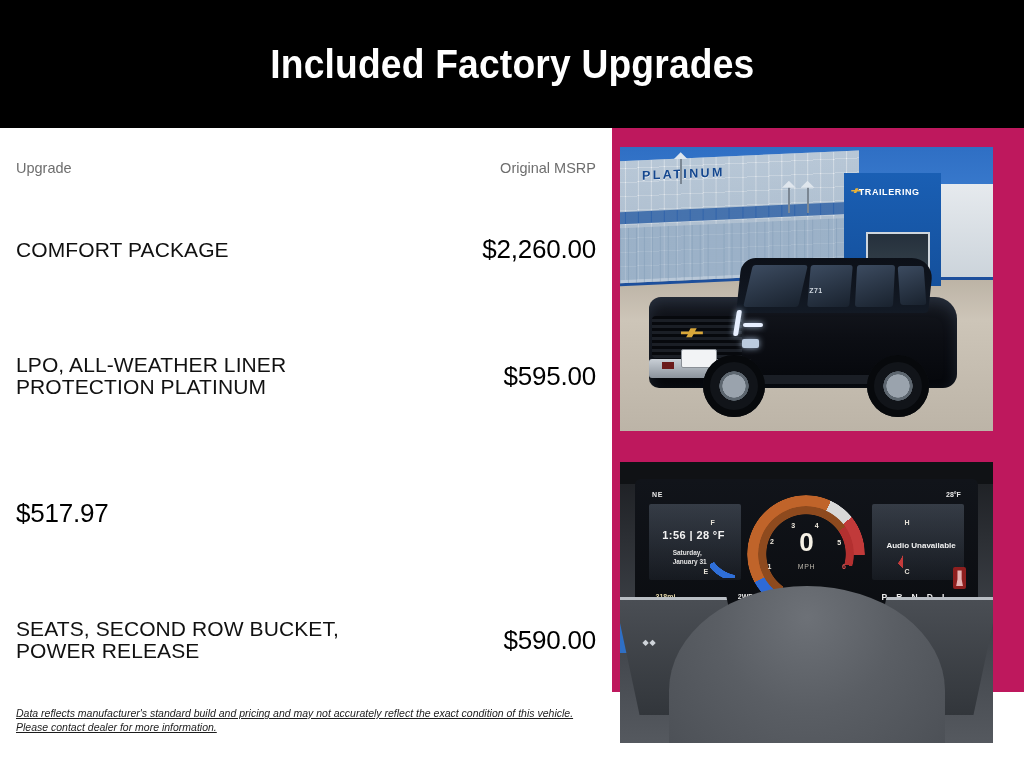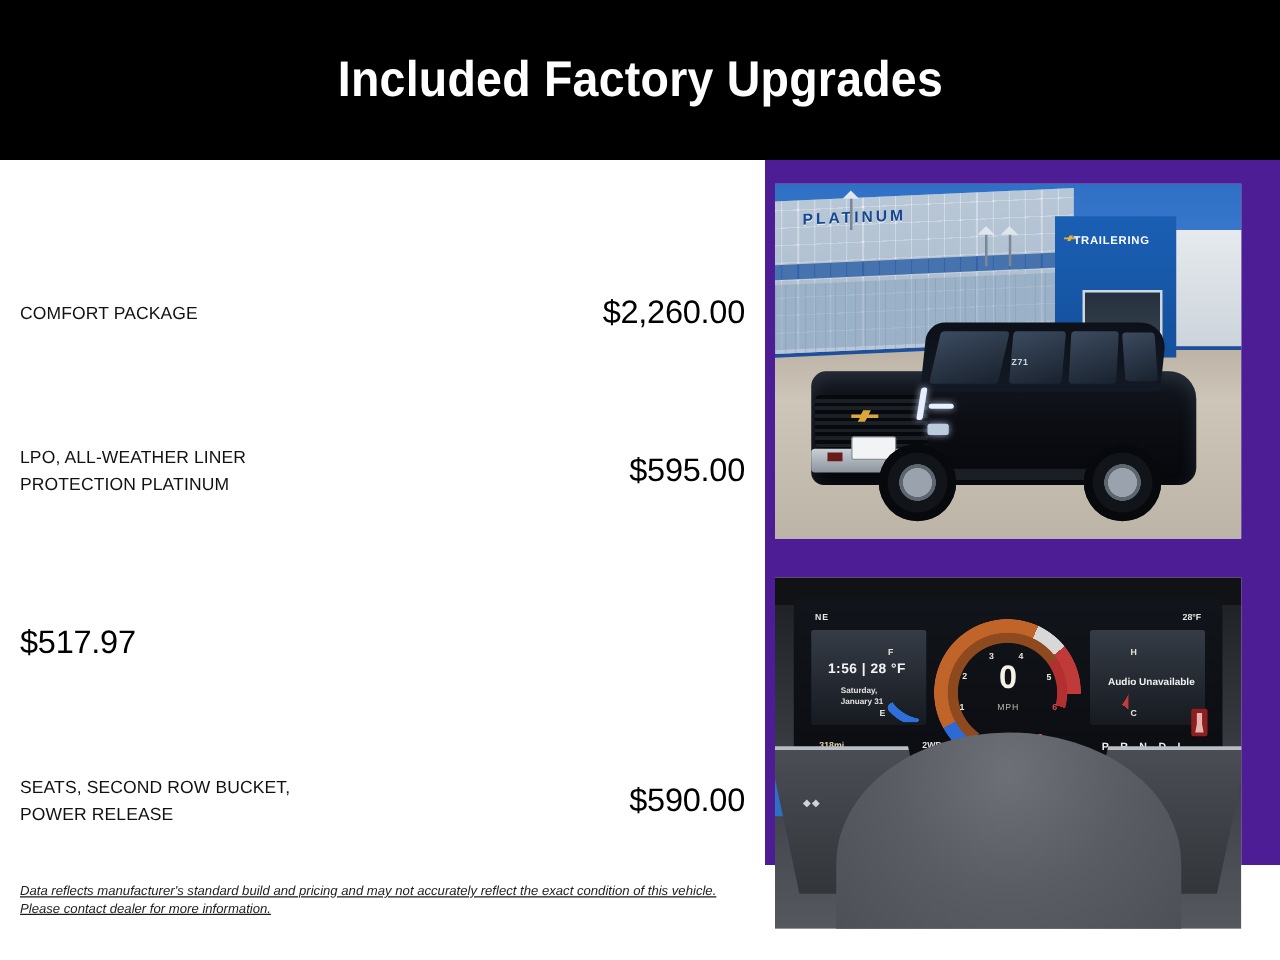--- a/index.html
+++ b/index.html
@@ -2,21 +2,21 @@
 <html><head>
 <meta charset="utf-8">
 <style>
   * { box-sizing: border-box; margin: 0; padding: 0; }
   html, body {
     width: 1024px; height: 768px;
     background: #ffffff;
     font-family: "Liberation Sans", sans-serif;
     overflow: hidden;
   }
-  .page { position: relative; width: 1024px; height: 692px; background:#4c1d95; }
+  .page { position: relative; width: 1024px; height: 692px; background:#be185d; }
 
   
   .header {
     position: absolute; left: 0; top: 0;
     width: 1024px; height: 128px;
     background: #000000;
     display: flex; align-items: center; justify-content: center;
   }
   .header-title {
     color: #ffffff;
@@ -42,21 +42,21 @@
   }
 
   .rows { position: absolute; left: 0; top: 0; width: 612px; }
   .row {
     position: absolute; left: 16px; right: 16px;
     display: flex; justify-content: space-between; align-items: center;
     gap: 14px;
   }
   .row-label {
     color: #111111;
-    font-size: 14px;
+    font-size: 21px;
     line-height: 22px;
     letter-spacing: 0.1px;
     white-space: pre-line;
     flex: 0 1 auto;
     max-width: 330px;
   }
   .row-price {
     color: #000000;
     font-size: 26px;
     font-weight: normal;
@@ -294,20 +294,24 @@
 <body>
 
 <div class="page">
 
   <div class="header">
     <div class="header-title">Included Factory Upgrades</div>
   </div>
 
   <div class="table-col">
 
+    <div class="col-head">
+      <span>Upgrade</span>
+      <span>Original MSRP</span>
+    </div>
 
     <div class="rows">
       <div class="row r0">
         <div class="row-label">COMFORT PACKAGE</div>
         <div class="row-price">$2,260.00</div>
       </div>
       <div class="row r1">
         <div class="row-label">LPO, ALL-WEATHER LINER
 PROTECTION PLATINUM</div>
         <div class="row-price">$595.00</div>

